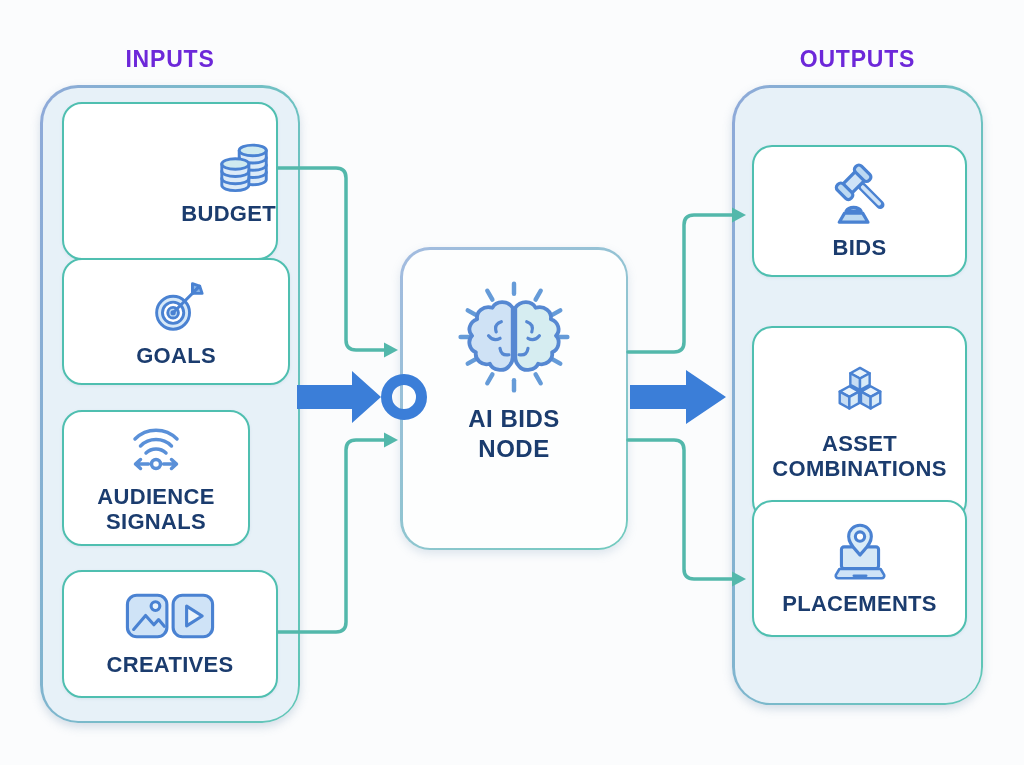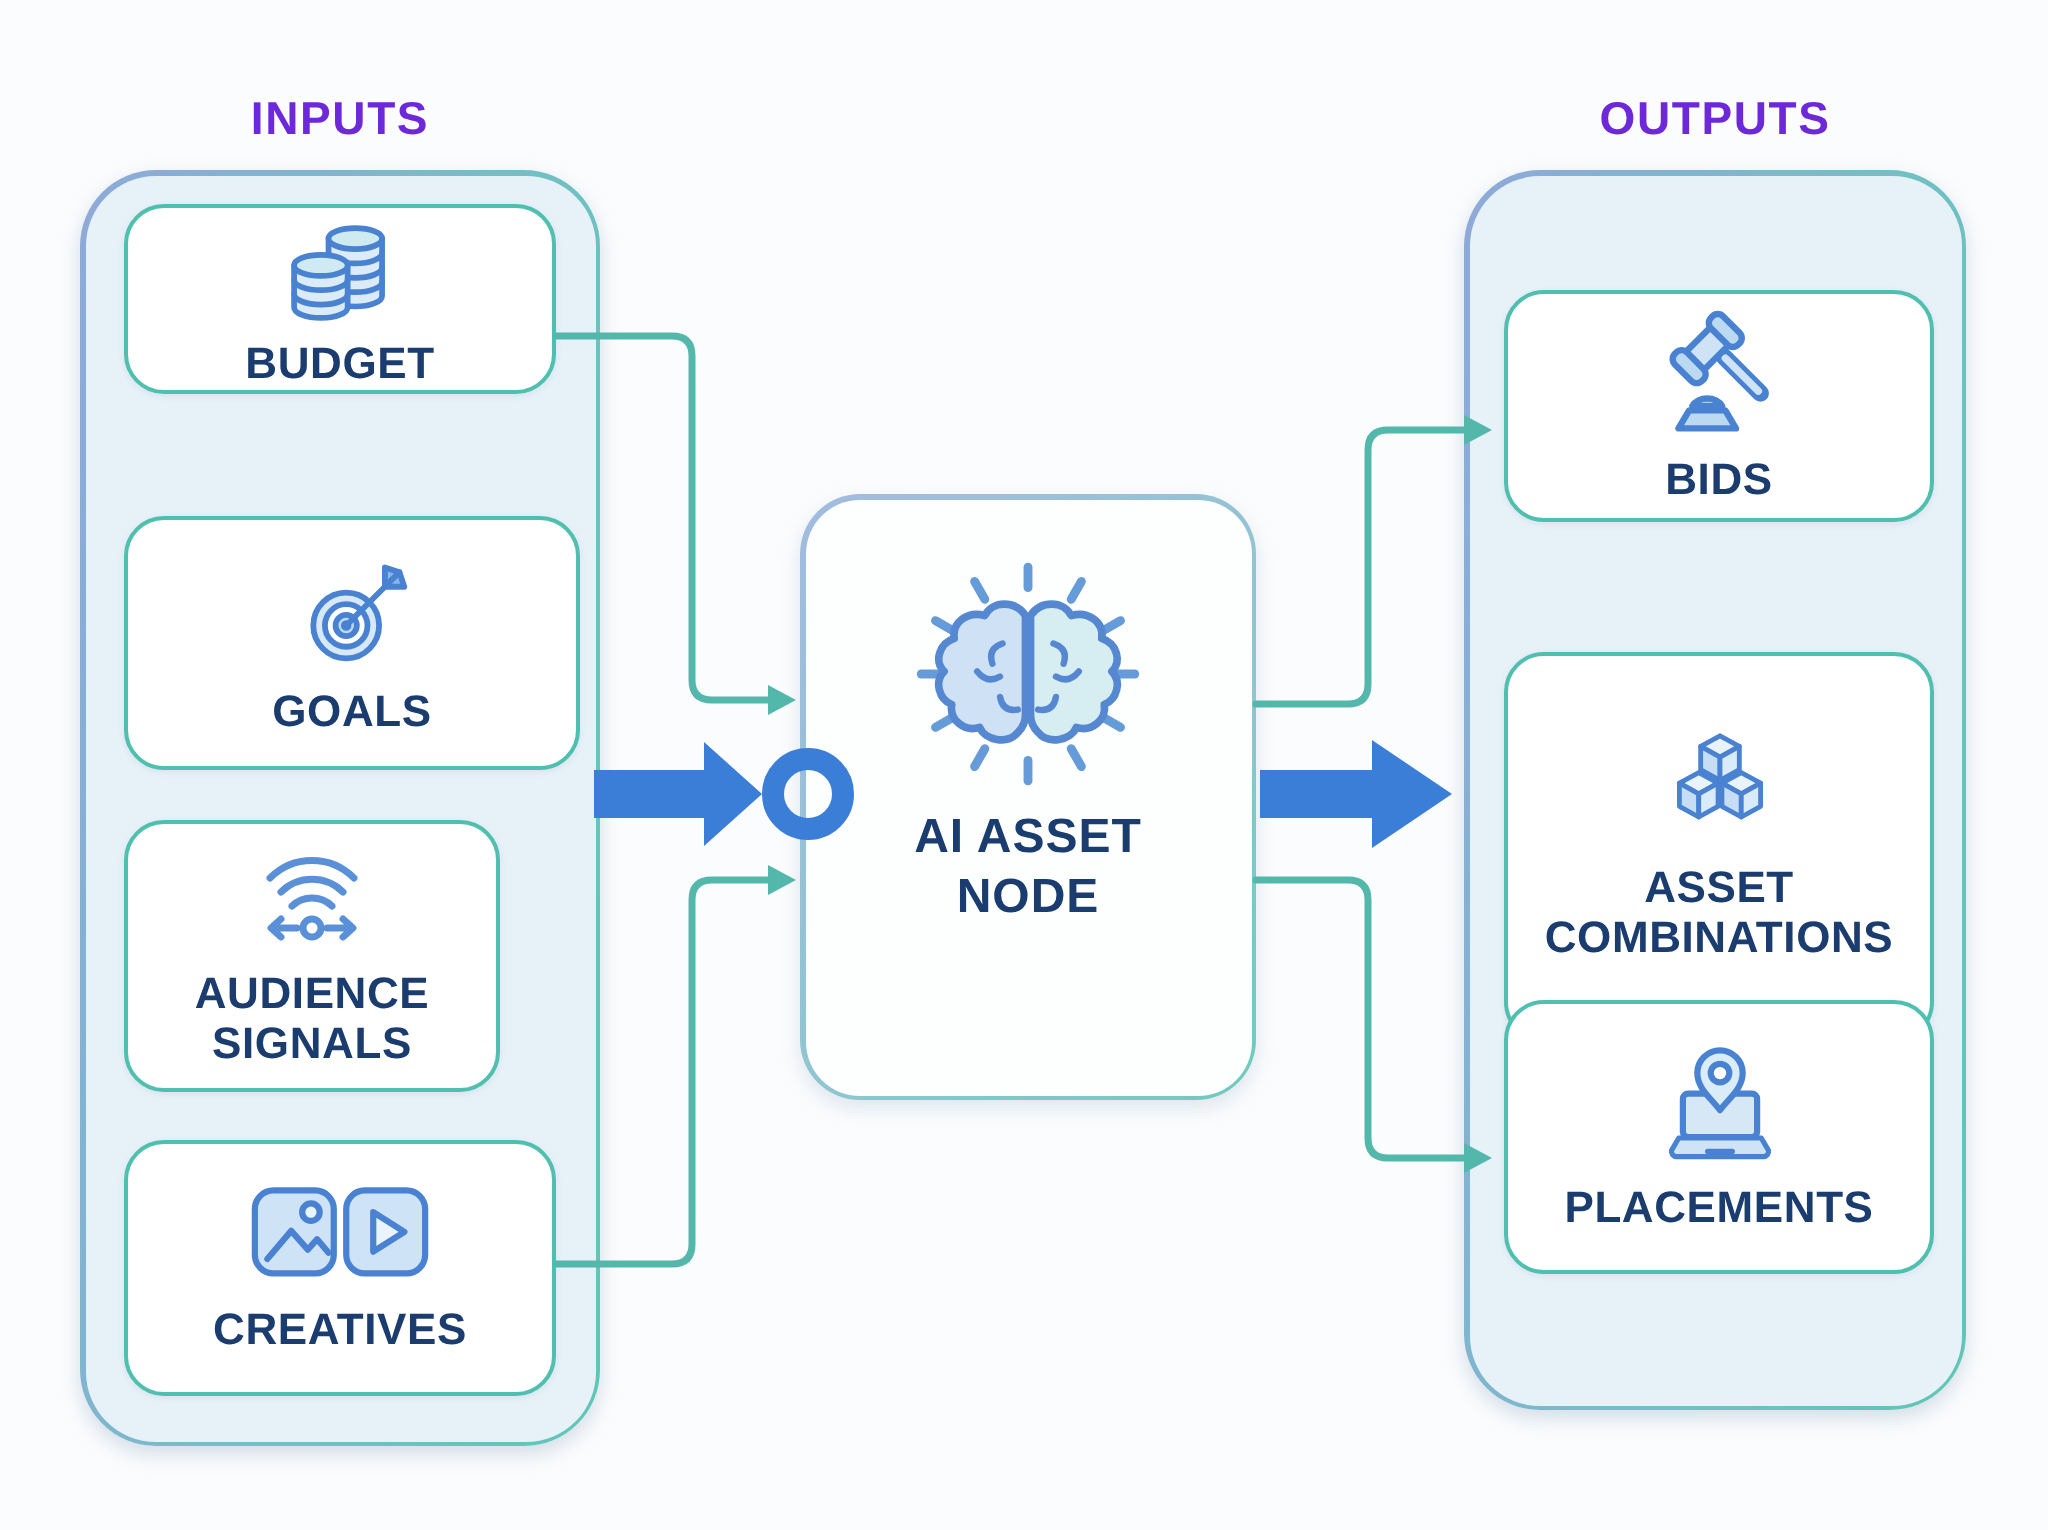--- a/index.html
+++ b/index.html
@@ -54,27 +54,27 @@
   .item-box{
     position:absolute;background:#ffffff;border:2.5px solid #4fbfb0;
     border-radius:20px;box-sizing:border-box;
     display:flex;flex-direction:column;align-items:center;justify-content:center;
     gap:9px;z-index:2;box-shadow:0 1px 3px rgba(120,150,180,.15);
   }
   .item-label{
     text-align:center;font-size:22px;line-height:1.12;font-weight:700;
     color:#1b3c6e;letter-spacing:.3px;max-width:200px;
   }
-  #box-budget    {left:62px;top:102px;width:216px;height:95px;}
+  #box-budget    {left:62px;top:102px;width:216px;height:158px;align-items:flex-end;}
   #box-goals     {left:62px;top:258px;width:228px;height:127px;}
   #box-audience  {left:62px;top:410px;width:188px;height:136px;}
   #box-creatives {left:62px;top:570px;width:216px;height:128px;}
   #box-audience .item-label{max-width:130px;}
 
-  #box-bids      {left:752px;top:145px;width:215px;height:116px;}
+  #box-bids      {left:752px;top:145px;width:215px;height:132px;}
   #box-asset     {left:752px;top:326px;width:215px;height:195px;}
   #box-placements{left:752px;top:500px;width:215px;height:137px;}
   #box-asset .item-label{max-width:190px;}
 
   .icon{display:block;}
 
   
   #connector-layer{
     position:absolute;inset:0;z-index:3;pointer-events:none;
   }
@@ -171,21 +171,21 @@
         <g stroke="#5688d2" stroke-width="3" stroke-linejoin="round" stroke-linecap="round">
           <path d="M47 25 C43 19 34 19 31 25 C24 23 18 28 19 34 C13 36 11 43 15 47 C11 51 13 58 18 60 C17 66 23 71 29 69 C31 74 40 76 44 71 C46 69 47 67 47 64 Z" fill="#cfe2f5"></path>
           <path d="M49 25 C53 19 62 19 65 25 C72 23 78 28 77 34 C83 36 85 43 81 47 C85 51 83 58 78 60 C79 66 73 71 67 69 C65 74 56 76 52 71 C50 69 49 67 49 64 Z" fill="#d6edf1"></path>
           <g fill="none" stroke-width="2.5">
             <path d="M38 36 q-6 2 -4 8 M28 47 q4 5 9 2 M37 57 q1 6 7 5"></path>
             <path d="M58 36 q6 2 4 8 M68 47 q-4 5 -9 2 M59 57 q-1 6 -7 5"></path>
           </g>
         </g>
       </svg>
       <div class="node-title">
-        <span>AI ASSET</span><br>
+        <span>AI BIDS</span><br>
         <span>NODE</span>
       </div>
     </div>
   </div>
 
   <div class="item-box" id="box-bids">
     <svg class="icon" width="70" height="66" viewBox="0 0 64 62">
       <g stroke-linejoin="round" stroke-linecap="round">
         <line x1="34" y1="24" x2="51" y2="41" stroke="#4a82d2" stroke-width="8"></line>
         <line x1="34.5" y1="24.5" x2="50" y2="40" stroke="#cfe3f7" stroke-width="3.5"></line>

